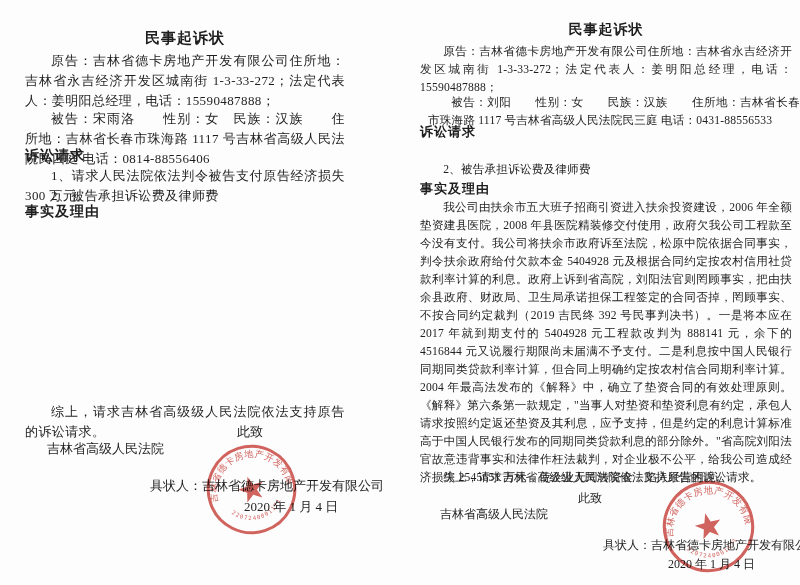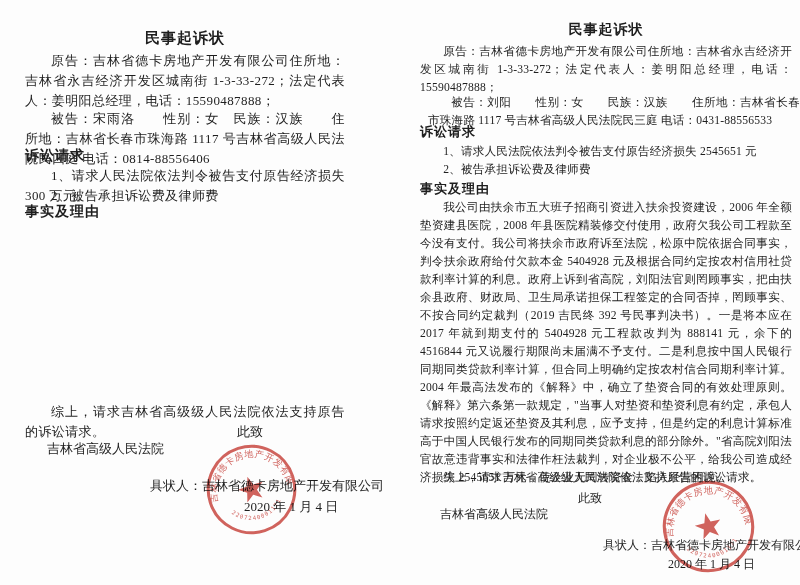--- a/index.html
+++ b/index.html
@@ -72,21 +72,20 @@
 
 <div class="page page-right">
   <div class="abs doc-title" style="top:21px;left:20px;width:372px;">民事起诉状</div>
 
   <p class="abs para indent" style="top:43px;left:20px;width:372px;margin:0;">原告：吉林省德卡房地产开发有限公司住所地：吉林省永吉经济开发区城南街 1-3-33-272；法定代表人：姜明阳总经理，电话：15590487888；</p>
 
   <p class="abs para indent" style="top:86px;left:20px;width:372px;margin:8px;">被告：刘阳　　性别：女　　民族：汉族　　住所地：吉林省长春市珠海路 1117 号吉林省高级人民法院民三庭 电话：0431-88556533</p>
 
   <div class="abs sec-heading" style="top:123px;left:20px;width:372px;">诉讼请求</div>
 
-  <p class="abs para indent" style="top:143px;left:20px;width:372px;margin:0;">1、请求人民法院依法判令被告支付原告经济损失 2545651 元</p>
   <p class="abs para indent" style="top:161px;left:20px;width:372px;margin:0;">2、被告承担诉讼费及律师费</p>
 
   <div class="abs sec-heading" style="top:180px;left:20px;width:372px;">事实及理由</div>
 
   <p class="abs para indent" style="top:199px;left:20px;width:372px;margin:0;">我公司由扶余市五大班子招商引资进入扶余投资建设，2006 年全额垫资建县医院，2008 年县医院精装修交付使用，政府欠我公司工程款至今没有支付。我公司将扶余市政府诉至法院，松原中院依据合同事实，判令扶余政府给付欠款本金 5404928 元及根据合同约定按农村信用社贷款利率计算的利息。政府上诉到省高院，刘阳法官则罔顾事实，把由扶余县政府、财政局、卫生局承诺担保工程签定的合同否掉，罔顾事实、不按合同约定裁判（2019 吉民终 392 号民事判决书）。一是将本应在 2017 年就到期支付的 5404928 元工程款改判为 888141 元，余下的 4516844 元又说履行期限尚未届满不予支付。二是利息按中国人民银行同期同类贷款利率计算，但合同上明确约定按农村信合同期利率计算。2004 年最高法发布的《解释》中，确立了垫资合同的有效处理原则。《解释》第六条第一款规定，"当事人对垫资和垫资利息有约定，承包人请求按照约定返还垫资及其利息，应予支持，但是约定的利息计算标准高于中国人民银行发布的同期同类贷款利息的部分除外。"省高院刘阳法官故意违背事实和法律作枉法裁判，对企业极不公平，给我公司造成经济损失 2545651 万元，使企业无周转资金，陷入经营困境。</p>
 
   <p class="abs para indent" style="top:469px;left:20px;width:372px;margin:0;">综上，请求吉林省高级级人民法院依法支持原告的诉讼请求。</p>
 
   <div class="abs sig" style="top:490px;left:178px;">此致</div>
   <div class="abs sig" style="top:506px;left:40px;">吉林省高级人民法院</div>

